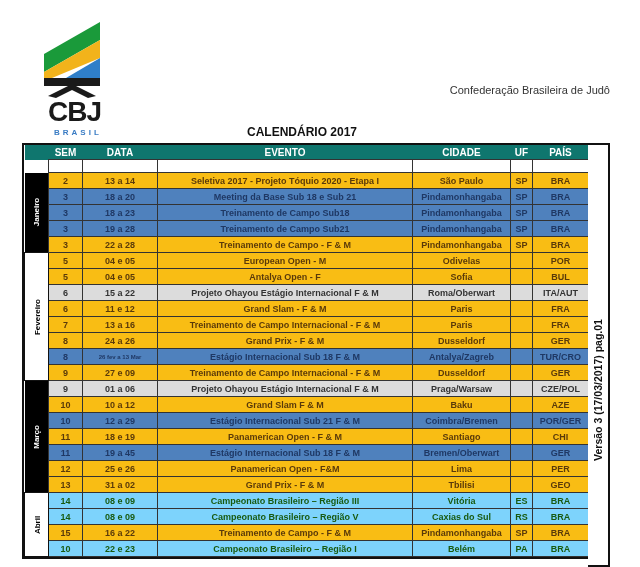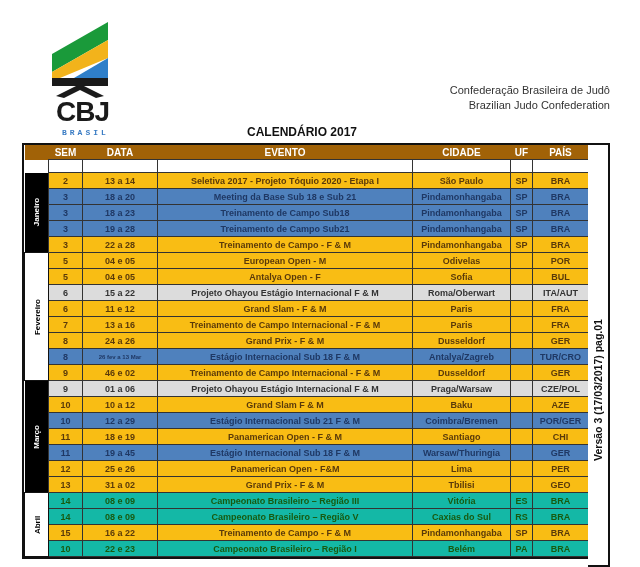--- a/index.html
+++ b/index.html
@@ -1,40 +1,40 @@
 <!DOCTYPE html>
 <html><head>
 <meta charset="utf-8">
 <style>
   html, body { margin:0; padding:0; }
   body {
     width:640px; height:567px; overflow:hidden; background:#ffffff;
     font-family: "Liberation Sans", "DejaVu Sans", sans-serif;
     position:relative;
   }
-  .logo { position:absolute; left:50px; top:18px; width:70px; height:110px;text-align:right; }
+  .logo { position:absolute; left:42px; top:18px; width:70px; height:110px;text-align:right; }
   .logo .brand { position:absolute; left:6px; top:78px; font-weight:bold; font-size:28px; color:#1a1a1a; letter-spacing:-1px; }
-  .logo .sub { position:absolute; left:12px; top:110px; font-weight:bold; font-size:8px; color:#3a7cc4; letter-spacing:3px;font-family:Liberation Mono, monospace; }
+  .logo .sub { position:absolute; left:12px; top:110px; font-weight:bold; font-size:8px; color:#3a7cc4; letter-spacing:3px; }
   .org { position:absolute; right:30px; top:83px; text-align:right; font-size:11px; color:#333; line-height:15px; }
   .cal-title { position:absolute; left:0; width:640px; top:125px; text-align:center; font-weight:bold; font-size:12px; color:#111; }
   .cal-title span { position:relative; left:-18px; }
 
   .table-wrap { position:absolute; left:22px; top:143px; width:566px; border:2px solid #111; border-right:none; box-sizing:border-box;}
   table { border-collapse:collapse; width:100%; table-layout:fixed; font-size:9px; font-weight:bold; }
-  th { background:#a16207; color:#fff; height:14px; padding:0; font-size:10px; }
+  th { background:#0f766e; color:#fff; height:14px; padding:0; font-size:10px; }
   td { height:15px; padding:0; text-align:center; border:1px solid #333; white-space:nowrap; overflow:hidden; }
   td.month { border:none; padding:0; position:relative; }
   .month-label { position:absolute; left:50%; top:50%; transform:translate(-50%,-50%) rotate(-90deg); font-size:8px; white-space:nowrap; }
   .mo-dark { background:#000; color:#fff; }
   .mo-light { background:#fff; color:#000; border:1px solid #111 !important; }
   tr.blank td { background:#fff; height:12px; }
   .c-yellow { background:#f9bd14; color:#5a3a0a; }
   .c-blue { background:#4f81bd; color:#1f3864; }
   .c-gray { background:#dcdcdc; color:#333; }
-  .c-green { background:#14b8a6; color:#185a10;margin-top:16px; }
+  .c-green { background:#7dd3fc; color:#185a10;margin-top:16px; }
   td.small { font-size:6px; }
   .version-box { position:absolute; left:588px; top:143px; width:22px; height:424px; border:2px solid #111; box-sizing:border-box; border-left:none; background:#fff;}
   .version-text { position:absolute; left:50%; top:245px; transform:translate(-50%,-50%) rotate(-90deg); font-size:10.5px; font-weight:bold; white-space:nowrap; color:#111; }
 </style>
 </head>
 <body>
 
 <div class="logo">
   <svg width="70" height="80" viewBox="0 0 70 80">
     <polygon points="2,36 58,4 58,22 2,54" fill="#1a9a3a"></polygon>
@@ -42,21 +42,20 @@
     <polygon points="24,60 58,40 58,60" fill="#2f7fc9"></polygon>
     <rect x="2" y="60" width="56" height="8" fill="#1a1a1a"></rect>
     <polygon points="6,78 30,66 54,78 46,80 30,72 14,80" fill="#1a1a1a"></polygon>
   </svg>
   <div class="brand">CBJ</div>
   <div class="sub">BRASIL</div>
 </div>
 
 <div class="org">
   <div>Confederação Brasileira de Judô</div>
-  <div>Brazilian Judo Confederation</div>
 </div>
 
 <div class="cal-title"><span>CALENDÁRIO 2017</span></div>
 
 <div class="table-wrap">
   <table id="cal">
     <colgroup>
       <col style="width:24px">
         <col style="width:34px">
         <col style="width:75px">
@@ -183,21 +182,21 @@
         <tr class="c-blue">
           <td>8</td>
           <td class="small">26 fev a 13 Mar</td>
           <td>Estágio Internacional Sub 18 F &amp; M</td>
           <td>Antalya/Zagreb</td>
           <td></td>
           <td>TUR/CRO</td>
         </tr>
         <tr class="c-yellow">
           <td>9</td>
-          <td>46 e 02</td>
+          <td>27 e 09</td>
           <td>Treinamento de Campo Internacional - F &amp; M</td>
           <td>Dusseldorf</td>
           <td></td>
           <td>GER</td>
         </tr>
         <tr class="c-gray">
           <td rowspan="7" class="month mo-dark">
             <div class="month-label">Março</div>
           </td>
           <td>9</td>
@@ -228,21 +227,21 @@
           <td>18 e 19</td>
           <td>Panamerican Open -  F &amp; M</td>
           <td>Santiago</td>
           <td></td>
           <td>CHI</td>
         </tr>
         <tr class="c-blue">
           <td>11</td>
           <td>19 a 45</td>
           <td>Estágio Internacional Sub 18 F &amp; M</td>
-          <td>Warsaw/Thuringia</td>
+          <td>Bremen/Oberwart</td>
           <td></td>
           <td>GER</td>
         </tr>
         <tr class="c-yellow">
           <td>12</td>
           <td>25 e 26</td>
           <td>Panamerican Open -  F&amp;M</td>
           <td>Lima</td>
           <td></td>
           <td>PER</td>

